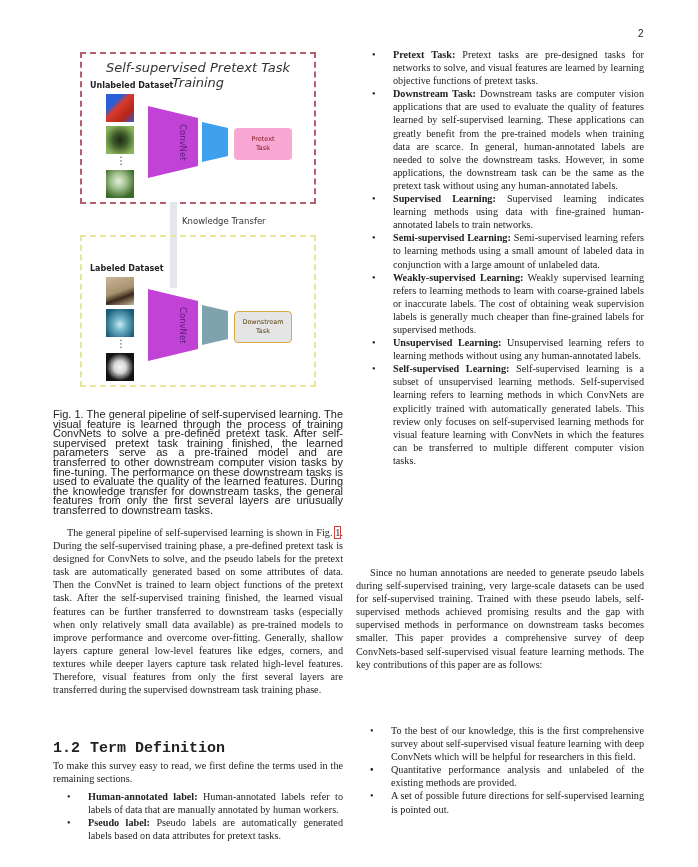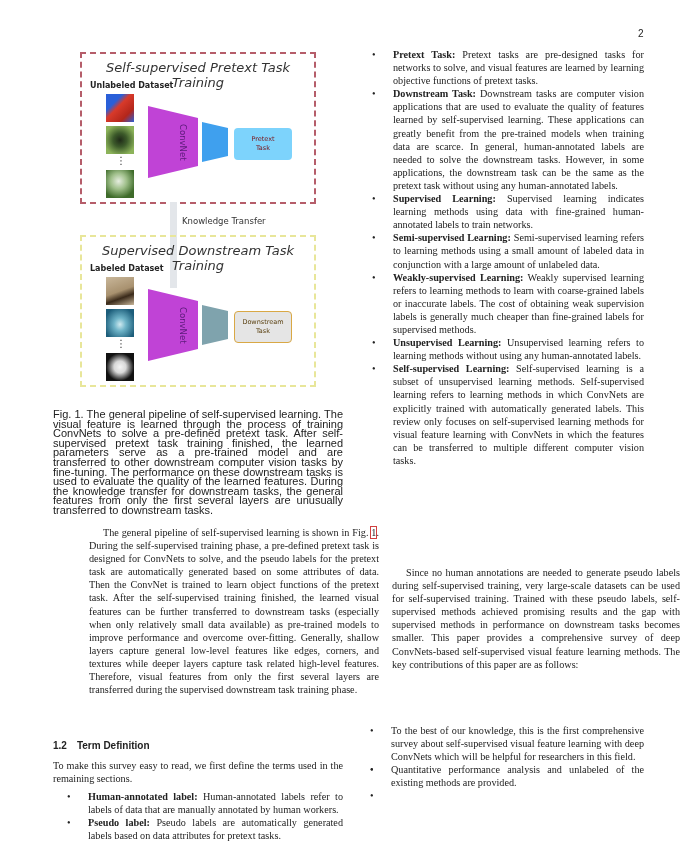--- a/index.html
+++ b/index.html
@@ -12,33 +12,33 @@
   .box.pretext { left: 2px; top: 0; width: 236px; height: 152px; border-color: #b55d6a; }
   .box.downstream { left: 2px; top: 183px; width: 236px; height: 152px; border-color: #e8e69a; }
   .box-title { position: absolute; left: 0; right: 0; top: 6px; text-align: center; font-family: "DejaVu Sans", sans-serif; font-size: 13px; color: #333; font-style: italic; }
   .dataset-label { position: absolute; left: 8px; top: 27px; font-family: "DejaVu Sans", sans-serif; font-size: 8px; font-weight: bold; color: #222; text-align: center; }
   .thumb { position: absolute; left: 24px; width: 28px; height: 28px; }
   .dots { position: absolute; left: 34px; font-size: 10px; line-height: 8px; color: #333; }
   .convnet { position: absolute; left: 66px; top: 52px; width: 50px; height: 72px; }
   .convnet-label { position: absolute; left: 76px; top: 56px; width: 30px; height: 64px; writing-mode: vertical-rl; font-family: "DejaVu Sans", sans-serif; font-size: 8.5px; color: #5b1a7a; text-align: center; }
   .head { position: absolute; left: 120px; top: 68px; width: 26px; height: 40px; }
   .task-box { position: absolute; left: 152px; top: 74px; width: 58px; height: 32px; border-radius: 4px; display: flex; align-items: center; justify-content: center; text-align: center; font-family: "DejaVu Sans", sans-serif; font-size: 6.5px; line-height: 9px; }
-  .task-box.red { background: #7dd3fc; color: #7a1015; }
+  .task-box.red { background: #f9a8d4; color: #7a1015; }
   .task-box.orange { background: #e5e5e5; color: #5a4010; border: 1px solid #d9a845; box-sizing: border-box; }
   .transfer-arrow { position: absolute; left: 92px; top: 150px; width: 7px; height: 86px; background: #e3e6ea; }
   .transfer-label { position: absolute; left: 104px; top: 164px; font-family: "DejaVu Sans", sans-serif; font-size: 8.5px; color: #333; }
 
   
   .caption { position: absolute; left: 53px; top: 410px; width: 290px; font-family: "Liberation Sans", sans-serif; font-size: 11px; line-height: 9.6px; text-align: justify; color: #222; }
 
   
   .para { position: absolute; font-size: 10.2px; line-height: 13.1px; text-align: justify; color: #222; }
-  .para.indent { text-indent: 14px; margin-left: 36px; }
+  .para.indent { text-indent: 14px; }
   .left-p1 { left: 53px; top: 526px; width: 290px; }
-  .heading { position: absolute; left: 53px; top: 740px; font-family: Liberation Sans, sans-serif; font-weight: bold; font-size: 10px; color: #222; }
+  .heading { position: absolute; left: 53px; top: 740px; font-family: Liberation Mono, monospace; font-weight: bold; font-size: 15px; color: #222; }
   .heading .num { margin-right: 10px; }
   .left-p2 { left: 53px; top: 759px; width: 290px; }
   ul.terms { position: absolute; margin: 0; padding: 0; list-style: none; font-size: 10.2px; line-height: 13.1px; color: #222; }
   ul.terms li { position: relative; padding-left: 35px; text-align: justify; margin-bottom: 0; }
   ul.terms li .bullet { position: absolute; left: 14px; top: 0; }
   ul.terms li b { font-weight: bold; }
   .left-list { left: 53px; top: 790px; width: 290px; }
   .right-list { left: 358px; top: 48px; width: 286px; }
   .right-p1 { left: 356px; top: 566px; width: 288px; }
   .contrib-list { left: 356px; top: 724px; width: 288px; }
@@ -66,21 +66,20 @@
     </svg>
     <div class="task-box red">
       <span><span>Pretext</span><br><span>Task</span></span>
     </div>
   </div>
 
   <div class="transfer-arrow"></div>
   <div class="transfer-label">Knowledge Transfer</div>
 
   <div class="box downstream">
-    <div class="box-title">Supervised Downstream Task Training</div>
     <div class="dataset-label">Labeled Dataset</div>
     <div class="thumb" style="top:40px;background:linear-gradient(160deg,#c9b79a 0%,#a8916f 50%,#3a2a1a 70%,#c9b79a 100%);"></div>
     <div class="thumb" style="top:72px;background:radial-gradient(ellipse at 50% 55%,#cfeaf0 0%,#6fb4c8 30%,#1c5d7a 80%);"></div>
     <div class="dots" style="top:103px;">⋮</div>
     <div class="thumb" style="top:116px;background:radial-gradient(ellipse at 50% 50%,#f4f4f4 0%,#d8d8d8 30%,#111 70%);"></div>
     <svg class="convnet" viewBox="0 0 50 72">
       <polygon points="0,0 50,12 50,60 0,72" fill="#c043d6"></polygon>
     </svg>
     <div class="convnet-label">ConvNet</div>
     <svg class="head" viewBox="0 0 26 40">
@@ -118,14 +117,14 @@
   <li><span class="bullet">•</span><b>Unsupervised Learning:</b><span> Unsupervised learning refers to learning methods without using any human-annotated labels.</span></li>
   <li><span class="bullet">•</span><b>Self-supervised Learning:</b><span> Self-supervised learning is a subset of unsupervised learning methods. Self-supervised learning refers to learning methods in which ConvNets are explicitly trained with automatically generated labels. This review only focuses on self-supervised learning methods for visual feature learning with ConvNets in which the features can be transferred to multiple different computer vision tasks.</span></li>
 </ul>
 
 <div class="para indent right-p1">Since no human annotations are needed to generate pseudo labels during self-supervised training, very large-scale datasets can be used for self-supervised training. Trained with these pseudo labels, self-supervised methods achieved promising results and the gap with supervised methods in performance on downstream tasks becomes smaller. This paper provides a comprehensive survey of deep ConvNets-based self-supervised visual feature learning methods. The key contributions of this paper are as follows:</div>
 
 <ul class="terms contrib-list">
   <li><span class="bullet">•</span><span>To the best of our knowledge, this is the first comprehensive survey about self-supervised visual feature learning with deep ConvNets which will be helpful for researchers in this field.</span></li>
   <li><span class="bullet">•</span></li>
   <li><span class="bullet">•</span><span>Quantitative performance analysis and unlabeled of the existing methods are provided.</span></li>
-  <li><span class="bullet">•</span></li>
+  <li><span class="bullet">•</span><span>A set of possible future directions for self-supervised learning is pointed out.</span></li>
 </ul>
 
 </body></html>

